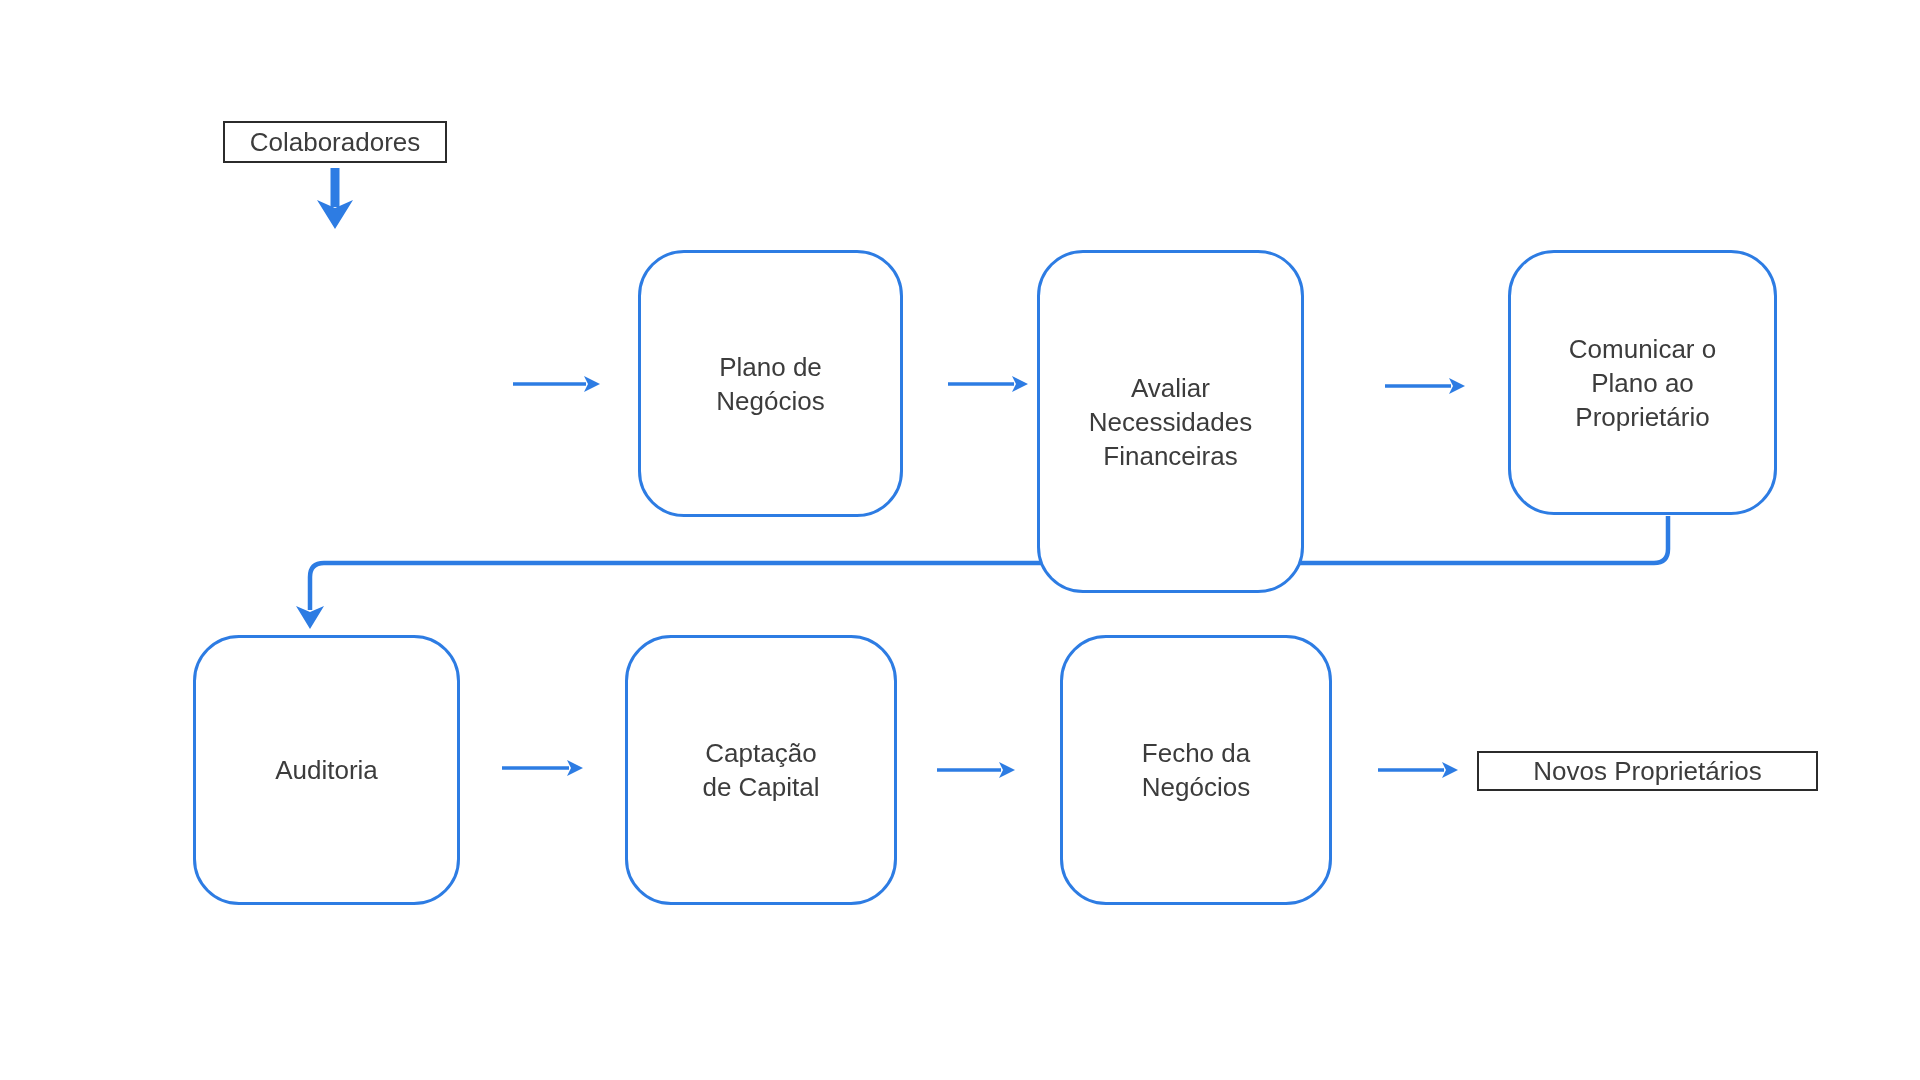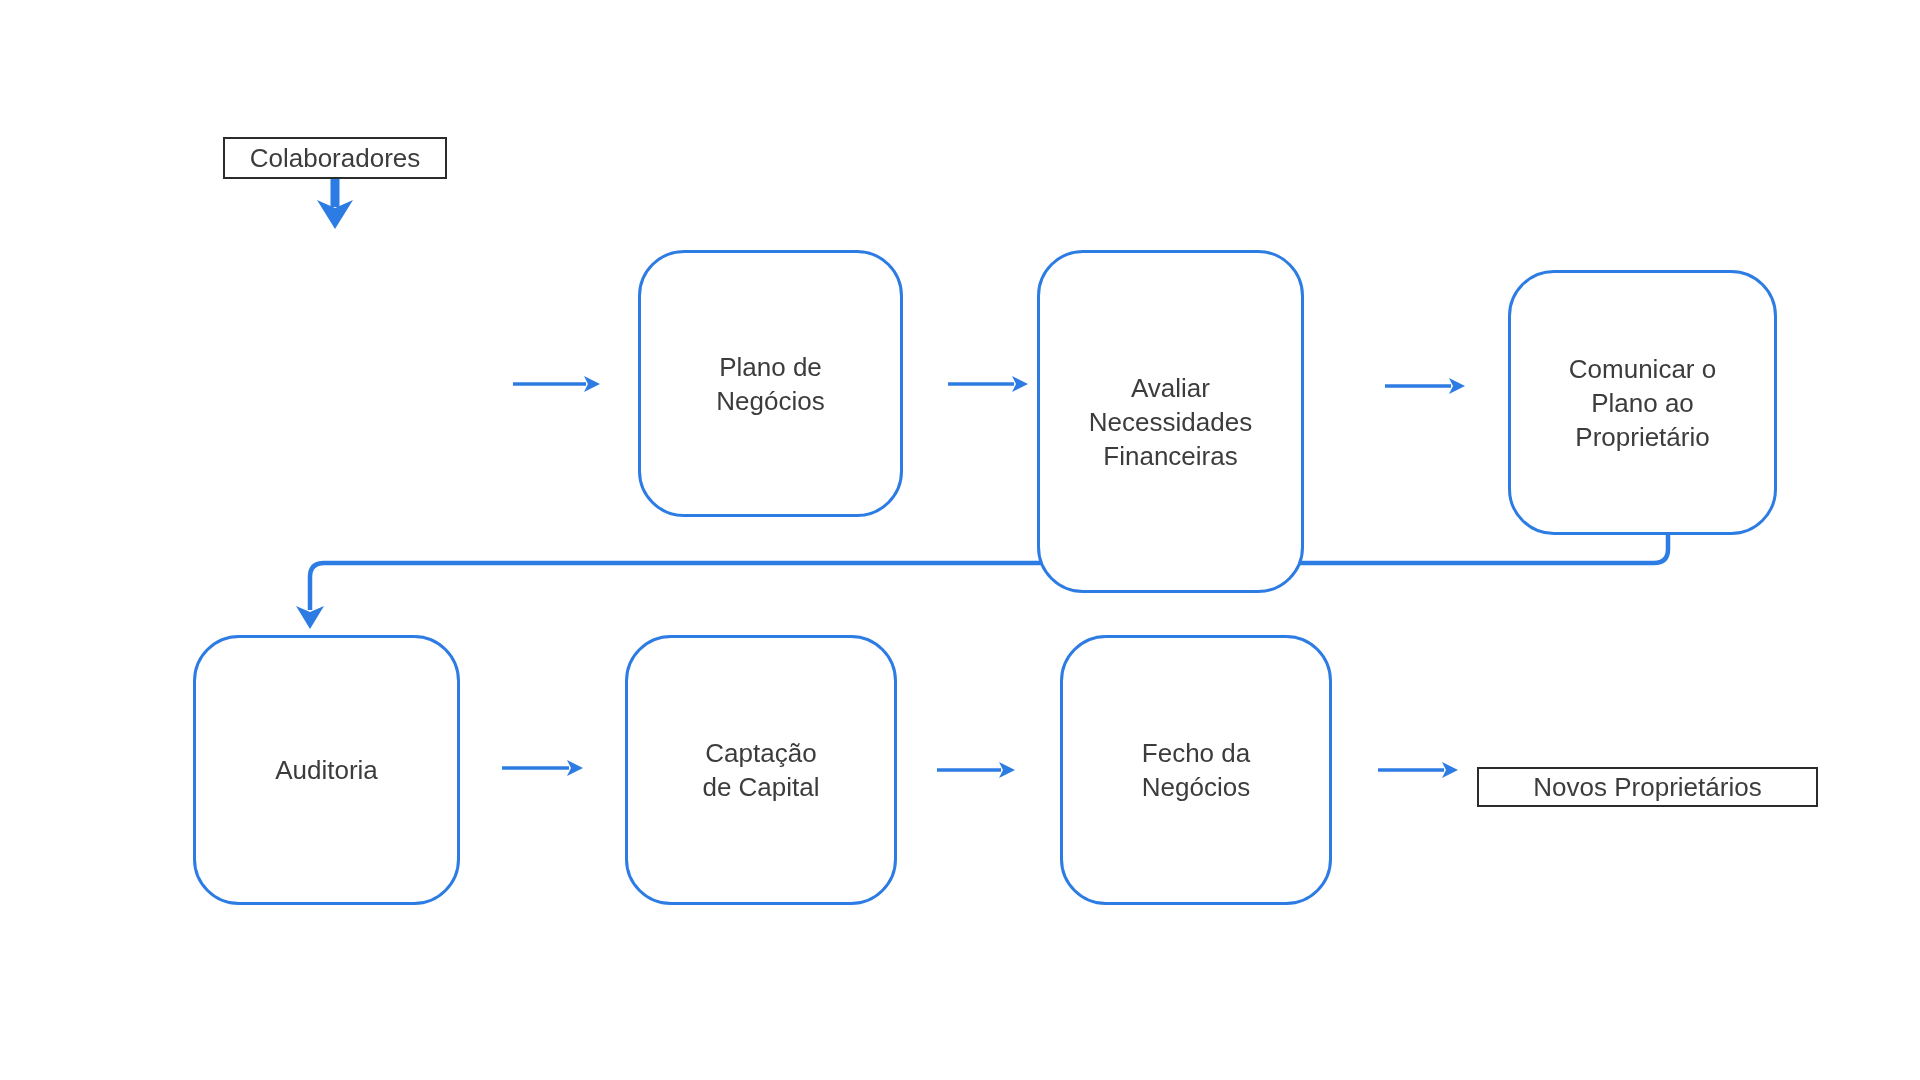--- a/index.html
+++ b/index.html
@@ -30,26 +30,25 @@
     padding:0 14px;
   }
   .tag{
     position:absolute;box-sizing:border-box;
     border:2px solid var(--tagborder);
     background:var(--background);
     display:flex;align-items:center;justify-content:center;
     text-align:center;color:var(--text);
     font-size:26px;line-height:30px;
     white-space:nowrap;
-    margin-top:16px;
   }
   #n1{left:200px;top:250px;width:270px;height:267px;}
   #n2{left:638px;top:250px;width:265px;height:267px;}
   #n3{left:1037px;top:250px;width:267px;height:343px;}
-  #n4{left:1508px;top:250px;width:269px;height:265px;margin-top:20px;}
+  #n4{left:1508px;top:250px;width:269px;height:265px;}
   #n5{left:193px;top:635px;width:267px;height:270px;}
   #n6{left:625px;top:635px;width:272px;height:270px;}
   #n7{left:1060px;top:635px;width:272px;height:270px;}
   #tag-start{left:223px;top:121px;width:224px;height:42px;}
   #tag-end{left:1477px;top:751px;width:341px;height:40px;}
   .stroke{stroke:var(--accent);fill:none;}
   .fillhead{fill:var(--accent);stroke:none;}
 </style>
 </head>
 <body>

